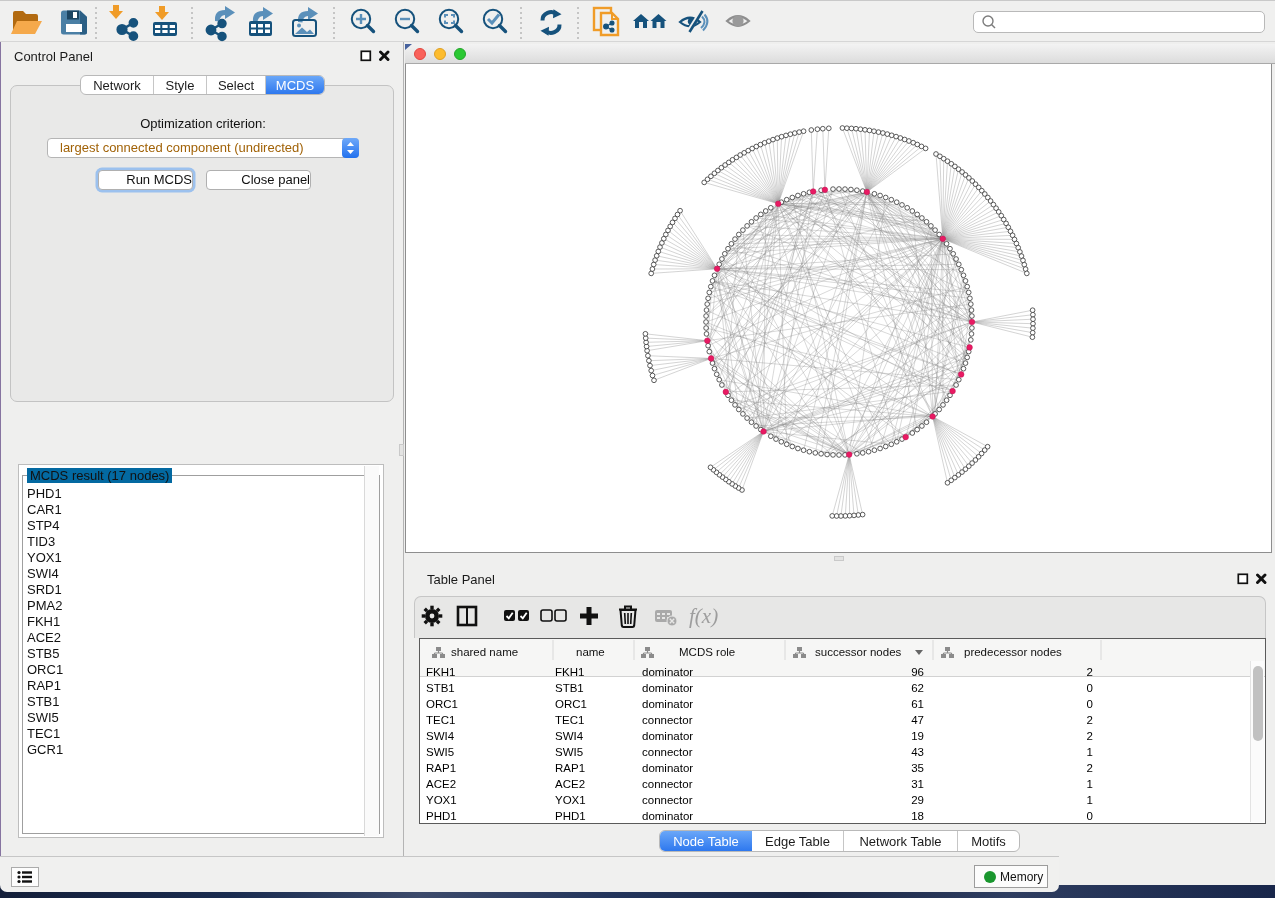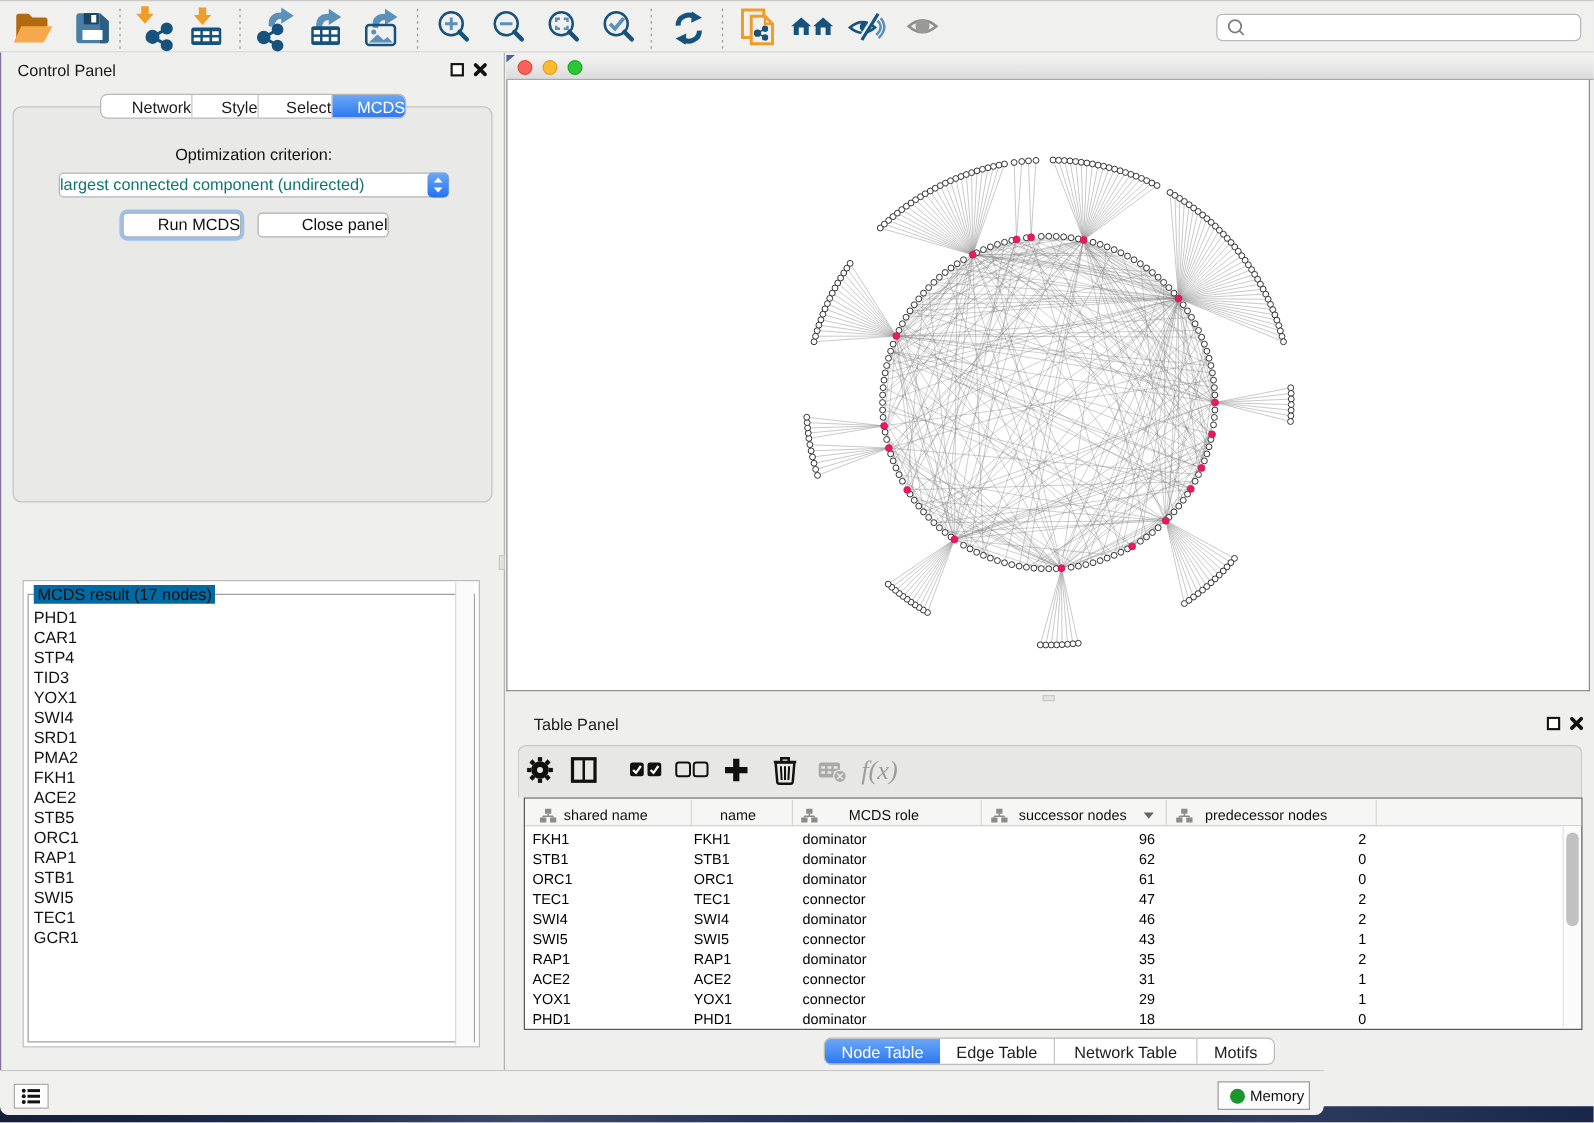--- a/index.html
+++ b/index.html
@@ -8,28 +8,28 @@
   .abs { position:absolute; }
 
   
   #toolbar { left:0; top:0; width:1275px; height:42px; background:#f0f0ef; border-top:1px solid #c9c9c9; border-bottom:1px solid #d6d6d6; }
 
   
   #cpanel { left:1px; top:42px; width:403px; height:814px; background:#efefee; border-right:1px solid #b4b4b4; }
   #cpanel .title { position:absolute; left:13px; top:7px; font-size:13px; color:#1a1a1a; }
   #cptabs { position:absolute; left:79px; top:33px; width:245px; height:20px; display:flex; z-index:3;
      border:1px solid #b9b9b9; border-radius:6px; overflow:hidden; background:#fff; font-size:13px; }
-  #cptabs div { flex:0 0 auto; text-align:right; line-height:19px; color:#1c1c1c; border-right:1px solid #c6c6c6; }
+  #cptabs div { flex:0 0 auto; text-align:center; line-height:19px; color:#1c1c1c; border-right:1px solid #c6c6c6; }
   #cptabs div:last-child { border-right:none; color:#fff;
      background:linear-gradient(#6aa7f8, #2e78ee); }
   #cpbody { position:absolute; left:9px; top:43px; width:384px; height:317px; background:#e9e9e8;
      border:1px solid #c3c3c3; border-radius:7px; }
   #optlabel { position:absolute; left:0; top:30px; width:384px; text-align:center; font-size:13px; color:#111; }
   #combo { position:absolute; left:36px; top:52px; width:312px; height:20px; background:#fff;
-     border:1px solid #b5b5b5; border-radius:4px; font-size:13px; color:#0f766e; line-height:18px; }
+     border:1px solid #b5b5b5; border-radius:4px; font-size:13px; color:#a16207; line-height:18px; padding-left:12px; }
   #combo .cap { position:absolute; right:-1px; top:-1px; width:17px; height:20px; border-radius:4px;
      background:linear-gradient(#6fa9f9, #2271ee); }
   .btn { position:absolute; height:20px; background:#fff; border:1px solid #b0b0b0; border-radius:4px;
      font-size:13px; color:#111; text-align:right; line-height:18px; }
   #fieldbox { position:absolute; left:17px; top:422px; width:366px; height:374px; background:#fff; border:1px solid #bdbdbd; }
   #fieldset { position:absolute; left:3px; top:10px; right:3px; bottom:3px; border:1px solid #9f9f9f; }
   #legend { position:absolute; left:8px; top:3px; background:#0369a1; padding:0 3px; font-size:13px; color:#111; }
   #mcdslist { position:absolute; left:8px; top:21px; font-size:13px; color:#111; line-height:16px; }
   #listscroll { position:absolute; right:4px; top:1px; bottom:1px; width:15px; background:#fafafa; border-left:1px solid #d9d9d9; }
 
@@ -41,21 +41,21 @@
   .tl { position:absolute; top:3.5px; width:12px; height:12px; border-radius:50%; }
   #netcanvas { position:absolute; left:0px; top:20px; width:867px; height:489px; background:#fff;
      border:1px solid #8e8e8e; border-top:none; }
 
   
   #tpanel { left:405px; top:566px; width:870px; height:290px; background:#efefee; }
   #tpanel .title { position:absolute; left:22px; top:6px; font-size:13px; color:#1a1a1a; }
   #ttool { position:absolute; left:9px; top:30px; width:852px; height:42px; background:#e7e7e6;
      border:1px solid #c6c6c6; border-radius:7px 7px 0 0; border-bottom:none; }
   #ttable { position:absolute; left:14px; top:72px; width:847px; height:186px; background:#fff; border:1px solid #5a5a5a; }
-  #thead { position:absolute; left:0; top:0; right:0; height:22px; background:#f6f6f5; border-bottom:1px solid #d2d2d2;text-align:right; }
+  #thead { position:absolute; left:0; top:0; right:0; height:38px; background:#f6f6f5; border-bottom:1px solid #d2d2d2;text-align:right; }
   .trow { position:absolute; left:0; right:0; height:16px; line-height:16px; font-size:11.5px; color:#000; }
   .c1 { position:absolute; left:6px; }
   .c2 { position:absolute; left:135px; }
   .c3 { position:absolute; left:222px; }
   .c4 { position:absolute; left:380px; width:124px; text-align:right; }
   .c5 { position:absolute; left:550px; width:123px; text-align:right; }
   #tscroll { position:absolute; right:1px; top:22px; width:14px; bottom:1px; background:#fbfbfb; border-left:1px solid #e3e3e3; }
   #tthumb { position:absolute; left:2px; top:5px; width:10px; height:75px; background:#c1c1c1; border-radius:5px; }
   #ttabs { position:absolute; left:254px; top:264px; height:22px; display:flex; font-size:13px;
      border:1px solid #b9b9b9; border-radius:6px; overflow:hidden; background:#fff; }
@@ -1063,21 +1063,21 @@
         <span class="c1">TEC1</span>
         <span class="c2">TEC1</span>
         <span class="c3">connector</span>
         <span class="c4">47</span>
         <span class="c5">2</span>
       </div>
       <div class="trow" style="top:89px;">
         <span class="c1">SWI4</span>
         <span class="c2">SWI4</span>
         <span class="c3">dominator</span>
-        <span class="c4">46</span>
+        <span class="c4">19</span>
         <span class="c5">2</span>
       </div>
       <div class="trow" style="top:105px;">
         <span class="c1">SWI5</span>
         <span class="c2">SWI5</span>
         <span class="c3">connector</span>
         <span class="c4">43</span>
         <span class="c5">1</span>
       </div>
       <div class="trow" style="top:121px;">

